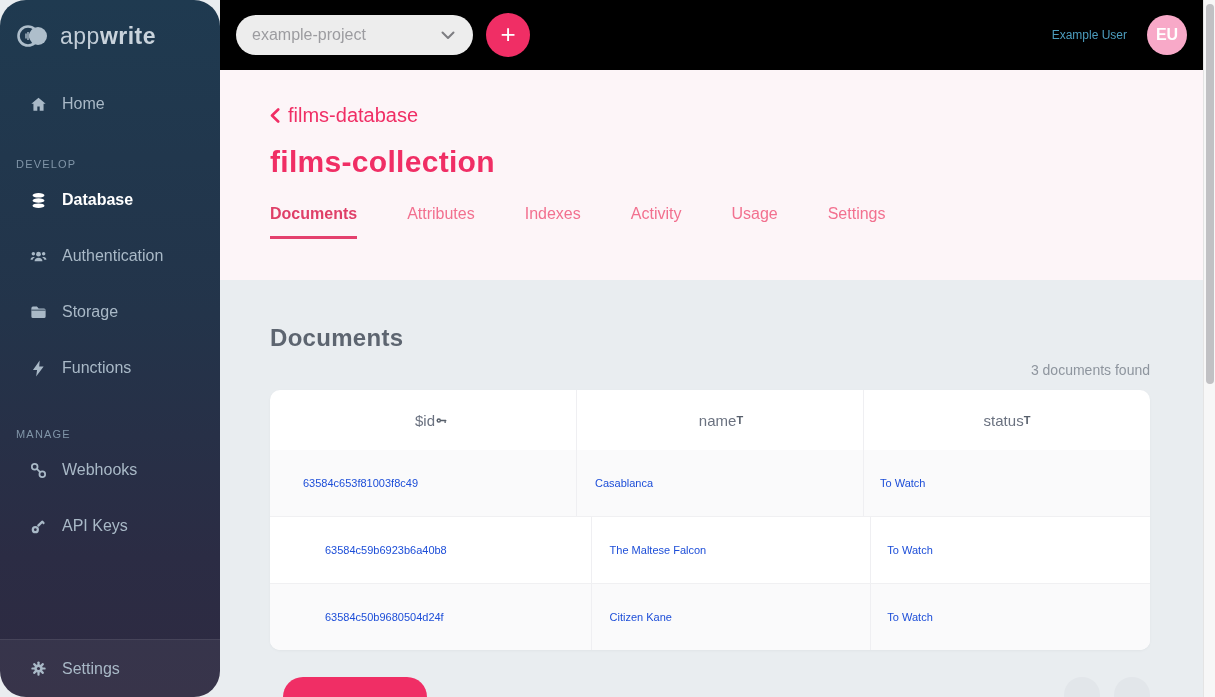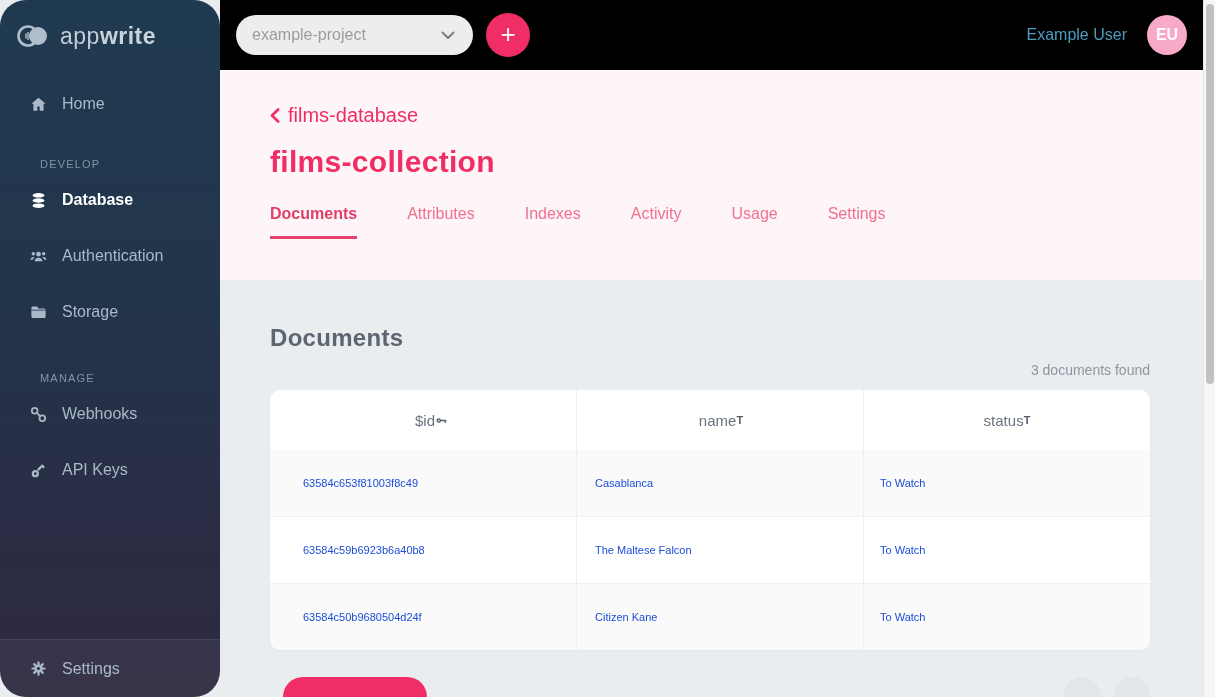--- a/index.html
+++ b/index.html
@@ -10,60 +10,60 @@
   
   .sidebar { position:relative; width:220px; height:697px; flex:0 0 220px;
     background:linear-gradient(180deg,#1f3a50 0%, #23344a 45%, #2b2c44 80%, #2e2a41 100%);border-radius:26px; }
   .logo { height:72px; display:flex; align-items:center; padding-left:16px; }
   .logo-text { font-size:23px; color:#c2cdd7; margin-left:8px; letter-spacing:.5px; }
   .logo-text b { color:#c9d3dc; }
   .nav-item { display:flex; align-items:center; height:56px; padding-left:29px; gap:14px;
     color:#a9b9c7; font-size:16px; cursor:pointer; }
   .nav-item.active { color:#ffffff; font-weight:bold; }
   .nav-item .ico { width:19px; height:19px; display:inline-flex; }
-  .section-label { color:#8095a8; font-size:11px; letter-spacing:1.2px; margin:26px 0 2px 40px; }
+  .section-label { color:#8095a8; font-size:11px; letter-spacing:1.2px; margin:26px 0 2px 16px; }
   .section-label.manage { margin-top:32px; }
   .nav-home { margin-top:4px;text-align:right; }
   .settings-strip { position:absolute; bottom:0; left:0; width:100%; height:58px;
     background:rgba(255,255,255,0.05); border-top:1px solid rgba(255,255,255,0.08);
     display:flex; align-items:center; }
   .settings-strip .nav-item { height:58px; }
 
   
   .main { position:relative; width:995px; height:697px; display:flex; flex-direction:column; }
 
   .topbar { height:70px; background:#000000; display:flex; align-items:center; padding:0 28px 0 16px; flex:0 0 70px; }
   .project-pill { width:237px; height:40px; background:#ededed; border-radius:20px;
     display:flex; align-items:center; justify-content:space-between; padding:0 18px 0 16px;
     color:#9c9ca0; font-size:16px; cursor:pointer; }
   .plus-btn { width:44px; height:44px; border-radius:50%; background:#f02e65; border:none;
     color:#fff; font-size:26px; line-height:1; margin-left:13px; cursor:pointer;
     display:flex; align-items:center; justify-content:center; padding-bottom:3px; }
   .topbar-right { margin-left:auto; display:flex; align-items:center; }
-  .user-name { color:#4c9cbd; font-size:16px; cursor:pointer; }
+  .user-name { color:#4c9cbd; font-size:12px; cursor:pointer; }
   .avatar { width:40px; height:40px; border-radius:50%; background:#f8a9c8; color:#ffffff;
     font-size:16px; font-weight:bold; display:flex; align-items:center; justify-content:center;
     margin-left:20px; cursor:pointer; }
 
   .page-header { background:#fdf5f8; padding:34px 0 0 50px; flex:0 0 210px; }
   .breadcrumb { display:flex; align-items:center; gap:8px; color:#f02e65; font-size:20px; cursor:pointer; width:max-content; }
   .page-title { margin-top:18px; color:#f02e65; font-size:30px; font-weight:bold; letter-spacing:.3px; }
   .tabs { display:flex; gap:50px; margin-top:26px; }
   .tab { font-size:16px; color:#f2708f; padding-bottom:13px; border-bottom:3px solid transparent; cursor:pointer; }
   .tab.active { color:#df3f68; font-weight:bold; border-bottom-color:#e4406e; }
 
   .content { flex:1; background:#e9edf0; padding:44px 65px 0 50px; }
   .content-heading { color:#5d6570; font-size:24px; letter-spacing:.3px; }
   .count-row { display:flex; justify-content:flex-end; margin-top:10px; }
   .count-text { color:#8e959e; font-size:14px; }
 
   .doc-table { margin-top:12px; width:880px; background:#ffffff; border-radius:10px;
     box-shadow:0 1px 3px rgba(0,0,0,0.04); overflow:hidden; }
   .t-row { display:flex; }
-  .t-row + .t-row { border-top:1px solid #f0f0f2; }
+  .t-row + .t-row { border-top:1px solid #f0f0f2;padding-left:22px; }
   .t-cell { display:flex; align-items:center; }
   .col-id { width:307px; padding-left:33px; border-right:1px solid #efeff2; }
   .col-name { width:287px; padding-left:18px; border-right:1px solid #efeff2; }
   .col-status { width:286px; padding-left:16px; }
   .t-head .t-cell { height:60px; color:#6b7280; font-size:15px; justify-content:center; padding-right:16px; }
   .t-body .t-cell { height:66px; }
   .t-body .t-row:nth-child(odd) { background:#fafafb; }
   .t-body .t-row:nth-child(even) { background:#ffffff; }
   .cell-link { color:#1d4ed8; font-size:11px; cursor:pointer; }
   .t-icon { color:#565e6a; font-size:11px; font-weight:bold; }
@@ -135,20 +135,28 @@
     <div class="nav-item">
       <span class="ico">
         <svg width="19" height="19" viewBox="0 0 24 24">
             <path d="M3 6.5a2 2 0 012-2h5l2.2 2.3H19a2 2 0 012 2V17a2 2 0 01-2 2H5a2 2 0 01-2-2z" fill="#a9b9c7"></path>
             <path d="M3 9h18" stroke="#26374c" stroke-width="1.1"></path>
           </svg>
       </span>
       <span>Storage</span>
     </div>
 
+    <div class="nav-item">
+      <span class="ico">
+        <svg width="19" height="19" viewBox="0 0 24 24">
+            <path d="M13.5 2L5 14h5.2L9 22l9.5-12.5h-5.6z" fill="#a9b9c7"></path>
+          </svg>
+      </span>
+      <span>Functions</span>
+    </div>
 
     <div class="section-label manage">MANAGE</div>
 
     <div class="nav-item">
       <span class="ico">
         <svg width="19" height="19" viewBox="0 0 24 24" fill="none" stroke="#a9b9c7" stroke-width="2.2">
           <circle cx="7.2" cy="7.2" r="3.6"></circle>
             <circle cx="16.8" cy="16.8" r="3.6"></circle>
             <path d="M9.9 9.9l4.2 4.2"></path>
         </svg>

